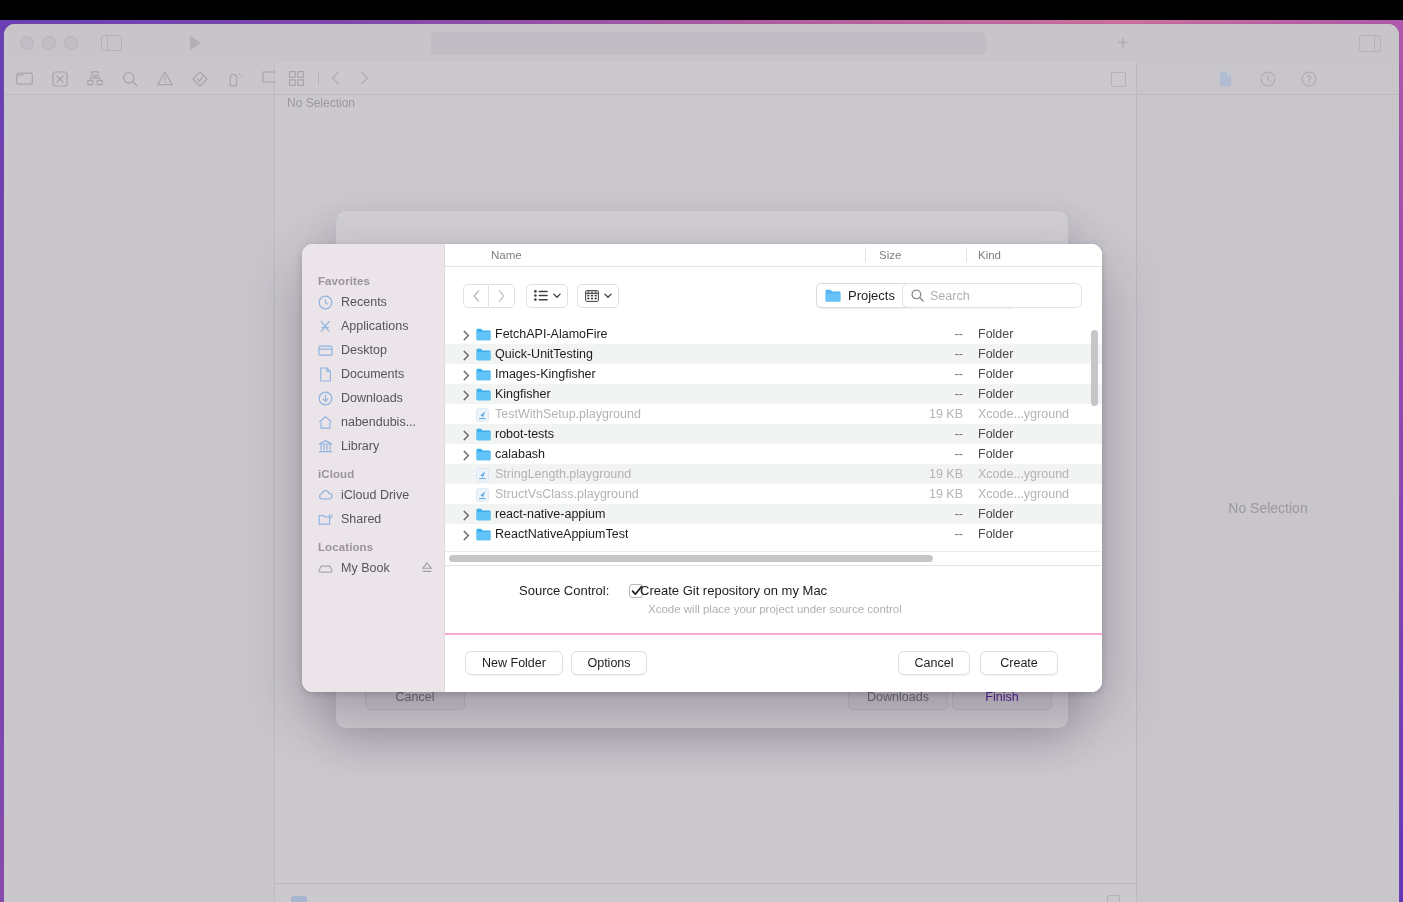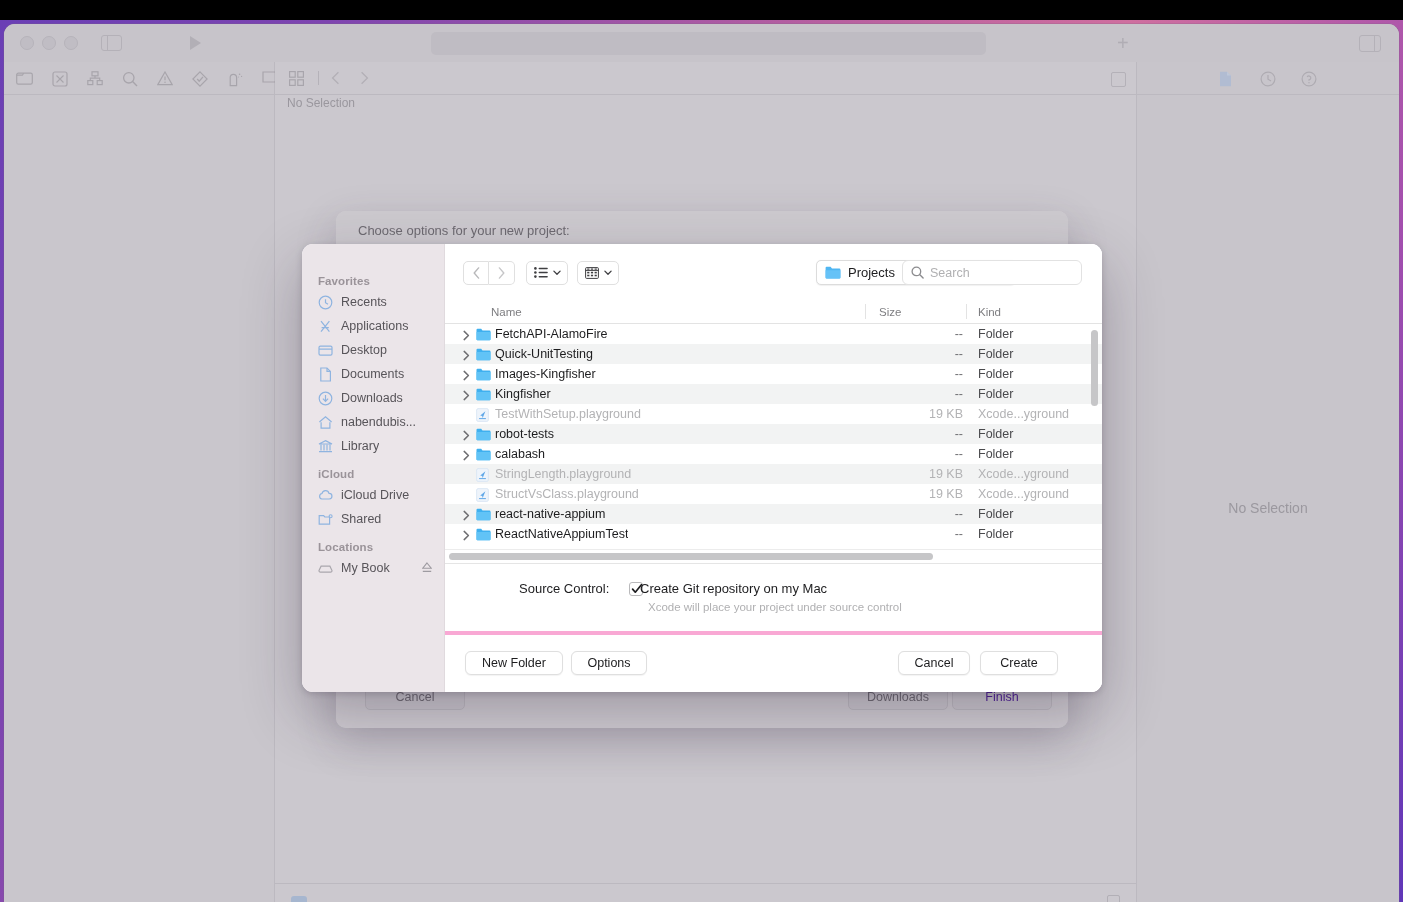--- a/index.html
+++ b/index.html
@@ -228,21 +228,21 @@
   #sc-label{position:absolute;left:74px;top:17px;font-size:13px;color:#1d1d1f;}
   #sc-check{
     position:absolute;left:184px;top:18px;width:14px;height:14px;border-radius:3px;
     border:1px solid #b9b9bb;background:#fff;box-sizing:border-box;
   }
   #sc-check svg{position:absolute;left:1px;top:0px;}
   #sc-check-label{position:absolute;left:195px;top:17px;font-size:13px;color:#1d1d1f;}
   #sc-sublabel{position:absolute;left:203px;top:37px;font-size:11.5px;color:#b0b0b2;}
   
   #sheet-footer{
-    flex:0 0 57px;background:#fff;border-top:4px solid #f9a8d4;position:relative;
+    flex:0 0 57px;background:#fff;border-top:2px solid #f9a8d4;position:relative;
   }
   .ft-btn{
     position:absolute;top:16px;height:24px;border:1px solid #dfdfdf;border-radius:6px;
     background:#fff;font-size:12.5px;color:#1d1d1f;
     display:flex;align-items:center;justify-content:center;
     box-shadow:0 0.5px 1px rgba(0,0,0,.05);box-sizing:border-box;
   }
   #btn-new-folder{left:20px;width:98px;}
   #btn-options{left:126px;width:76px;}
   #btn-cancel{right:132px;width:72px;}
@@ -382,21 +382,20 @@
               <path d="M6.2 6.1 A1.9 1.9 0 1 1 8 8.8 V9.8" fill="none" stroke="#9a979e" stroke-width="1.2"></path>
               <circle cx="8" cy="11.7" r="0.72" fill="#9a979e"></circle>
             </svg>
           </span>
       </div>
       <div id="xc-insp-nosel">No Selection</div>
     </div>
   </div>
 
   <div id="wizard">
-    <div id="wizard-header">Choose options for your new project:</div>
     <div id="wizard-body"></div>
     <div id="wizard-footer">
       <div class="wz-btn" id="wz-cancel">Cancel</div>
       <div class="wz-btn" id="wz-prev">Downloads</div>
       <div class="wz-btn" id="wz-finish">Finish</div>
     </div>
   </div>
 
   <div id="sheet">
 
@@ -485,20 +484,28 @@
             </svg></span>
         <span class="sb-label">My Book</span>
         <span class="sb-eject"><svg width="10" height="11" viewBox="0 0 10 11">
               <path d="M5 1 L9.2 6.2 H0.8 Z" fill="none" stroke="#9e9ba1" stroke-width="1.1"></path>
               <path d="M0.8 9.4 H9.2" stroke="#9e9ba1" stroke-width="1.2"></path>
             </svg></span>
       </div>
     </div>
 
     <div id="sheet-main">
+
+      <div id="list-head">
+        <span class="col-name">Name</span>
+        <span class="sep1"></span>
+        <span class="col-size">Size</span>
+        <span class="sep2"></span>
+        <span class="col-kind">Kind</span>
+      </div>
 
       <div id="sheet-toolbar">
         <div class="tb-seg">
           <div class="tb-arrow">
             <svg width="7" height="12" viewBox="0 0 7 12">
                 <path d="M5.6 0.9 L1.2 6 L5.6 11.1" fill="none" stroke="#b8b8ba" stroke-width="1.4" stroke-linecap="round" stroke-linejoin="round"></path>
               </svg>
           </div>
           <div class="tb-arrow">
             <svg width="7" height="12" viewBox="0 0 7 12">
@@ -556,28 +563,20 @@
 
         <div id="search-field">
           <svg width="13" height="13" viewBox="0 0 13 13">
               <circle cx="5.4" cy="5.4" r="4.3" fill="none" stroke="#8c8c8f" stroke-width="1.3"></circle>
               <path d="M8.6 8.6 L12.1 12.1" stroke="#8c8c8f" stroke-width="1.4" stroke-linecap="round"></path>
             </svg>
           <span class="ph">Search</span>
         </div>
       </div>
 
-      <div id="list-head">
-        <span class="col-name">Name</span>
-        <span class="sep1"></span>
-        <span class="col-size">Size</span>
-        <span class="sep2"></span>
-        <span class="col-kind">Kind</span>
-      </div>
-
       <div id="list-wrap">
         <div id="rows">
             <div class="row">
               <span class="disc"><svg width="9" height="11" viewBox="0 0 9 11">
                   <path d="M2.2 1.4 L6.4 5.5 L2.2 9.6" fill="none" stroke="#6e6e71" stroke-width="1.5" stroke-linecap="round" stroke-linejoin="round"></path>
                 </svg></span>
               <span class="ficon"><svg width="15" height="13" viewBox="0 0 15 13">
                   <path d="M0.5 11.2 V1.7 A1 1 0 0 1 1.5 0.7 H5.2 L6.5 2.4 H13.5 A1 1 0 0 1 14.5 3.4 V11.2 A1 1 0 0 1 13.5 12.2 H1.5 A1 1 0 0 1 0.5 11.2 Z" fill="#3fb0ef"></path>
                   <path d="M0.5 4 H14.5 V11.2 A1 1 0 0 1 13.5 12.2 H1.5 A1 1 0 0 1 0.5 11.2 Z" fill="#61c3f6"></path>
                 </svg></span>

